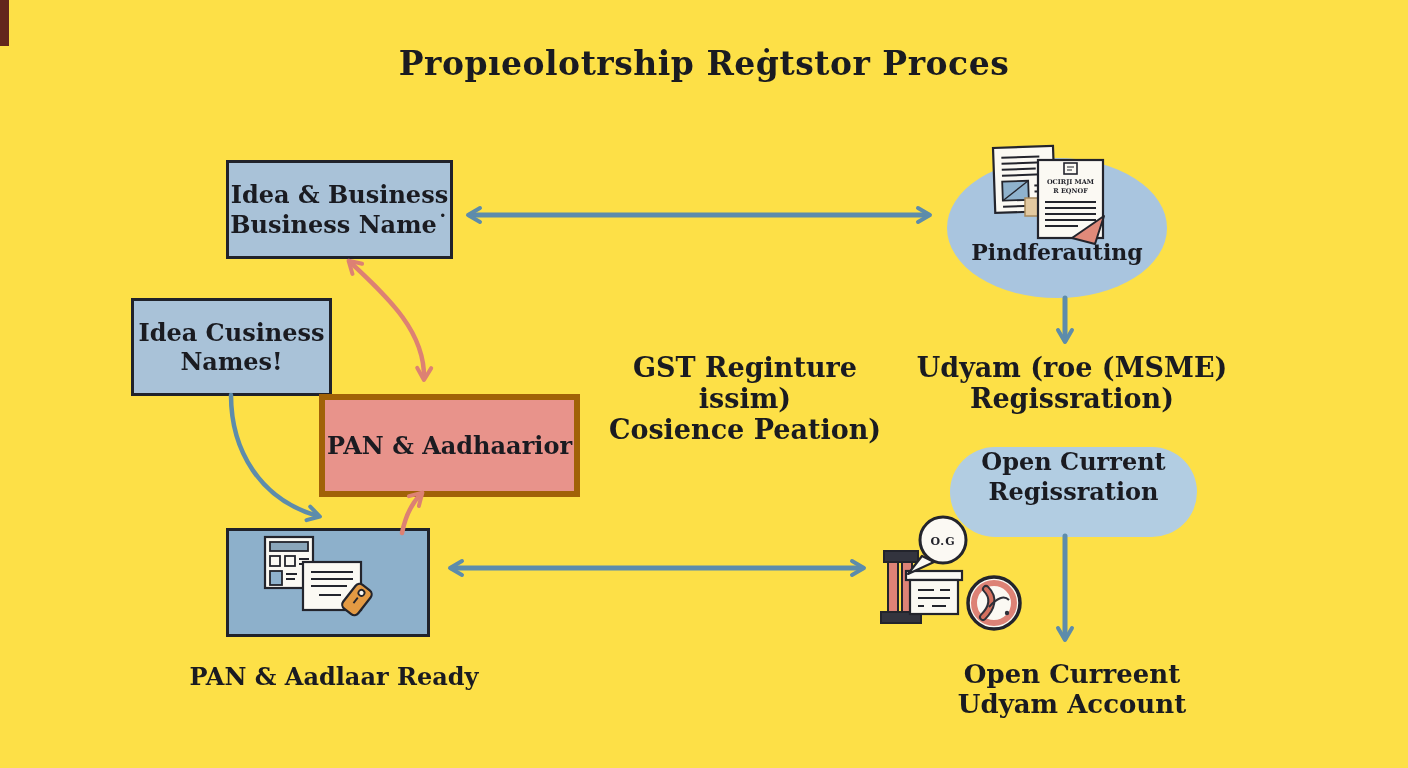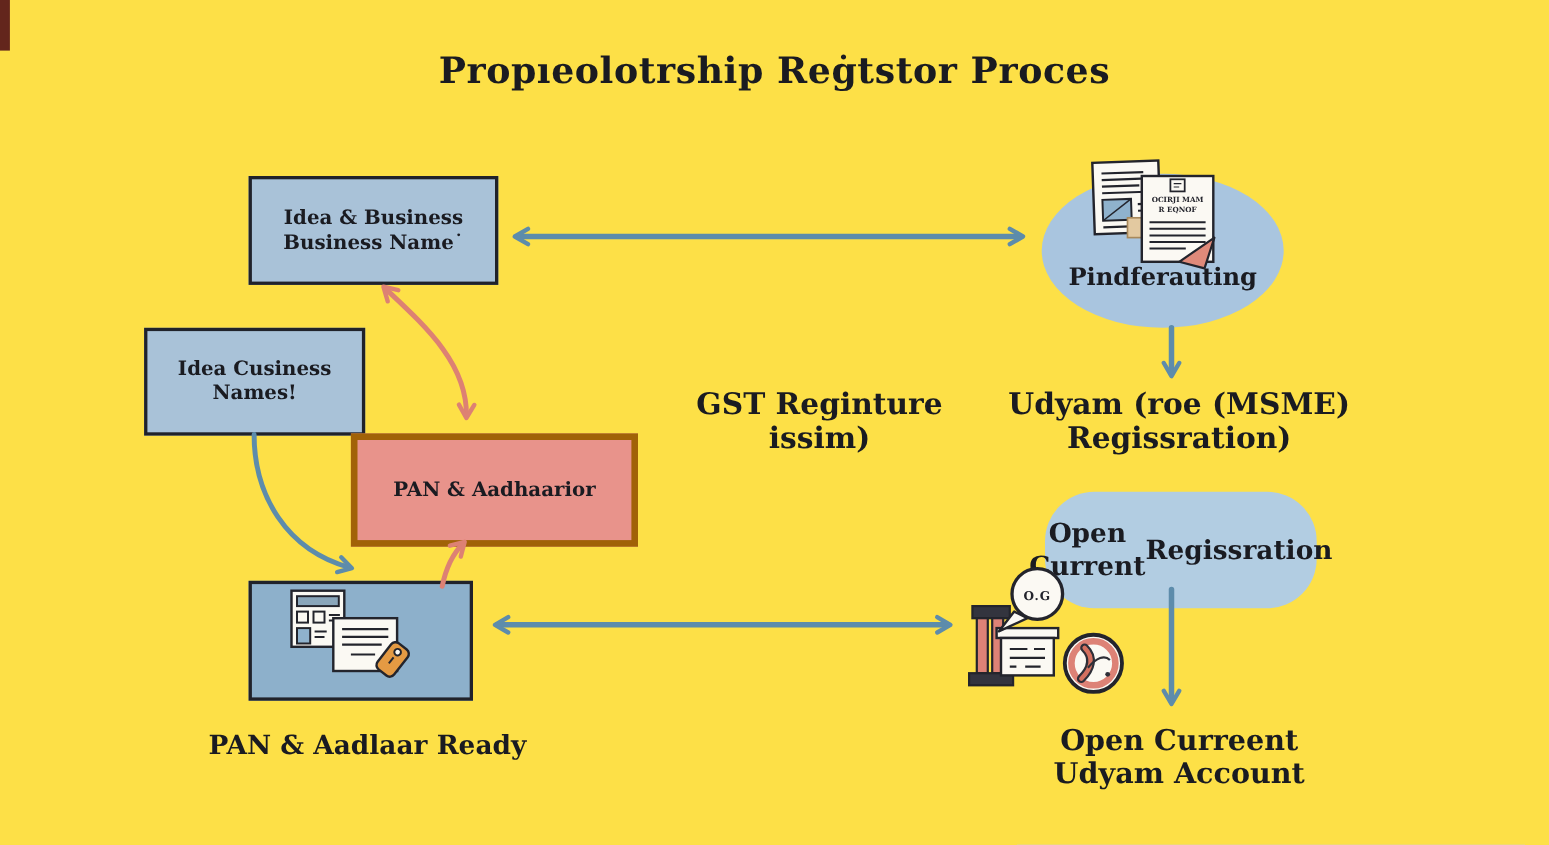--- a/index.html
+++ b/index.html
@@ -1,28 +1,28 @@
 <!DOCTYPE html>
 <html><head>
 <meta charset="utf-8">
 <style>
   html,body{margin:0;padding:0;background:#d8d0ba;}
   .canvas{position:relative;width:1408px;height:768px;background:#fde047;overflow:hidden;
           font-family:"DejaVu Serif","Liberation Serif",serif;color:#1a1b21;}
   .title{position:absolute;left:0;top:44px;width:1408px;text-align:center;
          font-size:33px;font-weight:bold;letter-spacing:.5px;}
   .box{position:absolute;display:flex;flex-direction:column;align-items:center;justify-content:center;
-       text-align:center;font-weight:bold;font-size:18px;line-height:1.22;}
+       text-align:center;font-weight:bold;font-size:24px;line-height:1.22;}
   .box-blue{background:#a9c2d8;border:3px solid #20222a;}
   .box-blue-dark{background:#8db0cb;border:3px solid #20222a;}
   .box-pink{background:#e8938b;border:6px solid #a16207;}
   .ellipse{position:absolute;left:947px;top:158px;width:220px;height:140px;border-radius:50%;
            background:#a9c5df;}
-  .pill{position:absolute;left:950px;top:447px;width:247px;height:106px;border-radius:45px;
-        background:#b2cde2;display:flex;flex-direction:row;align-items:center;justify-content:center;
+  .pill{position:absolute;left:950px;top:447px;width:247px;height:90px;border-radius:45px;
+        background:#b2cde2;display:flex;flex-direction:column;align-items:center;justify-content:flex-start;
         text-align:center;font-weight:bold;font-size:24px;line-height:1.25;}
   .caption{position:absolute;text-align:center;font-weight:bold;line-height:1.15;}
   .cap-gst{left:585px;top:352px;width:320px;font-size:27px;}
   .cap-udyam{left:912px;top:352px;width:320px;font-size:27px;}
   .cap-pan{left:184px;top:663px;width:300px;font-size:24px;}
   .cap-bank{left:912px;top:660px;width:320px;font-size:26px;}
   .cap-pind{left:947px;top:240px;width:220px;font-size:22px;}
   .corner-strip{position:absolute;left:0;top:0;width:9px;height:46px;background:#63261c;}
   svg.overlay{position:absolute;left:0;top:0;z-index:5;pointer-events:none;}
 </style>
@@ -54,20 +54,21 @@
   <div class="ellipse"></div>
   <div class="caption cap-pind">Pindferauting</div>
 
   <div class="pill">
     <div>Open Current</div>
     <div>Regissration</div>
   </div>
 
   <div class="caption cap-gst">
     <div>GST Reginture issim)</div>
+    <div>Cosience Peation)</div>
   </div>
 
   <div class="caption cap-udyam">
     <div>Udyam (roe (MSME)</div>
     <div>Regissration)</div>
   </div>
 
   <div class="caption cap-pan">PAN &amp; Aadlaar Ready</div>
 
   <div class="caption cap-bank">

